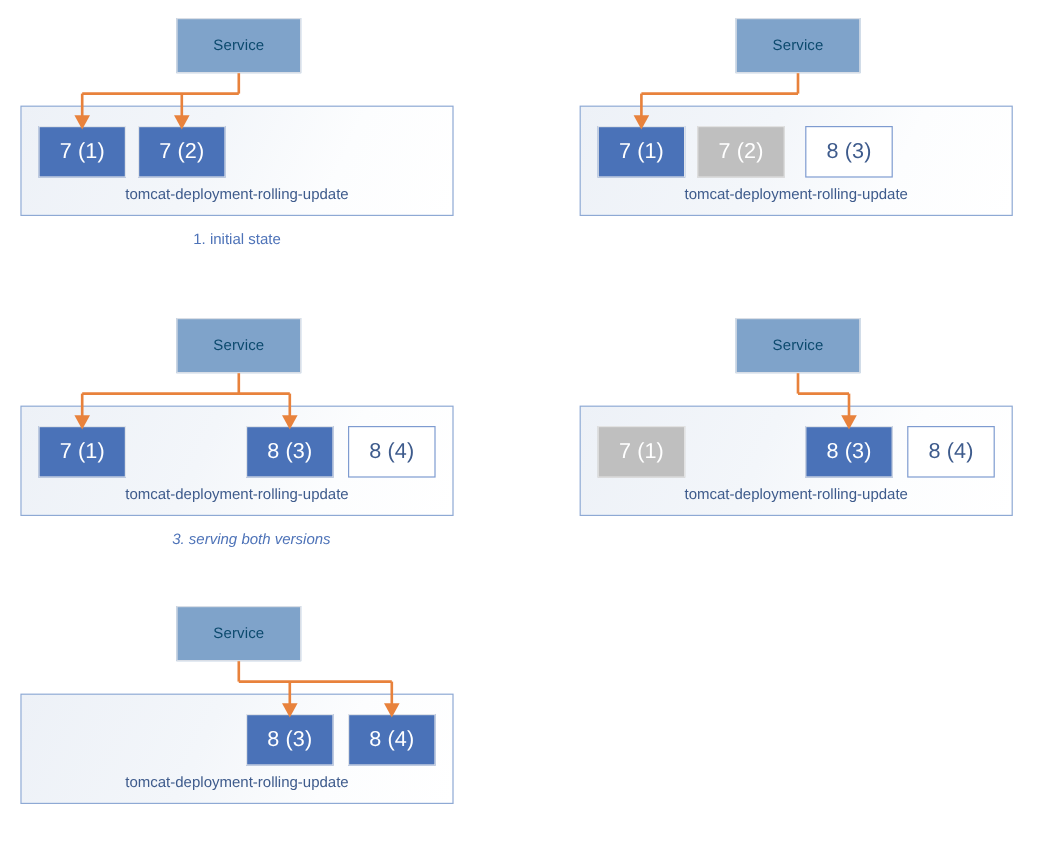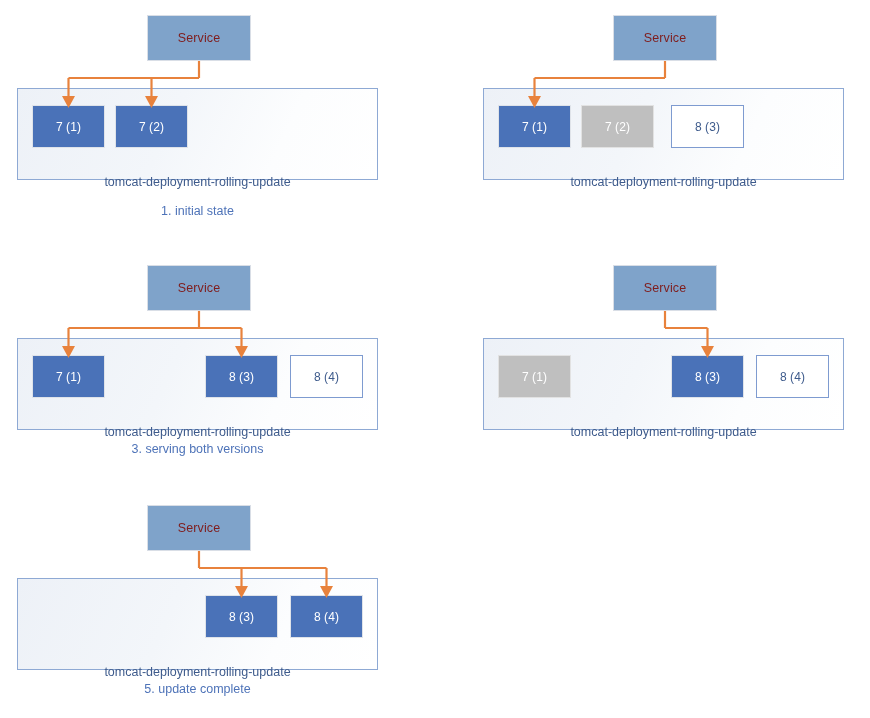--- a/index.html
+++ b/index.html
@@ -11,49 +11,48 @@
   }
   #stage{position:relative;width:870px;height:718px;}
   .panel{position:absolute;}
 
   
   .service-box{
     position:absolute;
     box-sizing:border-box;
     background:#7FA3CA;
     border:1px solid #D9DEE6;
-    color:#7f1d1d;
+    color:#0c4a6e;
     font-size:12.5px;
     display:flex;align-items:center;justify-content:center;
     letter-spacing:.1px;
   }
 
   
   .deploy-box{
     position:absolute;
     box-sizing:border-box;
     border:1px solid #8EA9D4;
     background:linear-gradient(115deg,#EDF1F7 0%,#F3F6FA 42%,#FCFDFE 72%,#FFFFFF 100%);
   }
   .deploy-label{
     position:absolute;
     left:0;right:0;
     text-align:center;
     color:#3E5B8C;
     font-size:12.5px;
     white-space:nowrap;
-    margin-top:20px;
   }
 
   
   .pod{
     position:absolute;
     box-sizing:border-box;
     display:flex;align-items:center;justify-content:center;
-    font-size:12px;
+    font-size:18px;
     letter-spacing:.1px;
   }
   .pod.blue{
     background:#4A72B8;
     border:1px solid #dfe3e9;
     color:#ffffff;
   }
   .pod.gray{
     background:#BFBFBF;
     border:1px solid #e2e2e2;
@@ -91,21 +90,21 @@
       <div class="pod blue" style="left: 115px; top: 105px; width: 73px; height: 43px;">7 (2)</div>
       <div class="service-box" style="left: 147px; top: 15px; width: 104px; height: 46px;">Service</div>
       <svg class="connectors" width="435" height="230">
         <path class="conn-line" d="M 199 61 L 199 78"></path>
         <path class="conn-line" d="M 68.5 78 L 199 78"></path>
         <path class="conn-line" d="M 68.5 78 L 68.5 97"></path>
         <path class="conn-head" d="M 62 96 L 75 96 L 68.5 108 Z"></path>
         <path class="conn-line" d="M 151.5 78 L 151.5 97"></path>
         <path class="conn-head" d="M 145 96 L 158 96 L 151.5 108 Z"></path>
       </svg>
-      <div class="caption" style="left: 0px; width: 395px; top: 192px; margin-top: 12px;">1. initial state</div>
+      <div class="caption" style="left: 0px; width: 395px; top: 192px;">1. initial state</div>
     </div>
     <div class="panel" style="left: 466px; top: 0px; width: 435px; height: 230px;">
       <div class="deploy-box" style="left: 17px; top: 88px; width: 361px; height: 92px;">
         <div class="deploy-label" style="top: 66px;">tomcat-deployment-rolling-update</div>
       </div>
       <div class="pod blue" style="left: 32px; top: 105px; width: 73px; height: 43px;">7 (1)</div>
       <div class="pod gray" style="left: 115px; top: 105px; width: 73px; height: 43px;">7 (2)</div>
       <div class="pod outline" style="left: 205px; top: 105px; width: 73px; height: 43px;">8 (3)</div>
       <div class="service-box" style="left: 147px; top: 15px; width: 104px; height: 46px;">Service</div>
       <svg class="connectors" width="435" height="230">
@@ -124,21 +123,21 @@
       <div class="pod outline" style="left: 290px; top: 105px; width: 73px; height: 43px;">8 (4)</div>
       <div class="service-box" style="left: 147px; top: 15px; width: 104px; height: 46px;">Service</div>
       <svg class="connectors" width="435" height="230">
         <path class="conn-line" d="M 199 61 L 199 78"></path>
         <path class="conn-line" d="M 68.5 78 L 241.5 78"></path>
         <path class="conn-line" d="M 68.5 78 L 68.5 97"></path>
         <path class="conn-head" d="M 62 96 L 75 96 L 68.5 108 Z"></path>
         <path class="conn-line" d="M 241.5 78 L 241.5 97"></path>
         <path class="conn-head" d="M 235 96 L 248 96 L 241.5 108 Z"></path>
       </svg>
-      <div class="caption" style="left: 0px; width: 395px; top: 192px;">3. serving both versions</div>
+      <div class="caption" style="left: 12px; width: 395px; top: 192px; font-style: italic;">3. serving both versions</div>
     </div>
     <div class="panel" style="left: 466px; top: 250px; width: 435px; height: 230px;">
       <div class="deploy-box" style="left: 17px; top: 88px; width: 361px; height: 92px;">
         <div class="deploy-label" style="top: 66px;">tomcat-deployment-rolling-update</div>
       </div>
       <div class="pod gray" style="left: 32px; top: 105px; width: 73px; height: 43px;">7 (1)</div>
       <div class="pod blue" style="left: 205px; top: 105px; width: 73px; height: 43px;">8 (3)</div>
       <div class="pod outline" style="left: 290px; top: 105px; width: 73px; height: 43px;">8 (4)</div>
       <div class="service-box" style="left: 147px; top: 15px; width: 104px; height: 46px;">Service</div>
       <svg class="connectors" width="435" height="230">
@@ -156,15 +155,14 @@
       <div class="pod blue" style="left: 290px; top: 105px; width: 73px; height: 43px;">8 (4)</div>
       <div class="service-box" style="left: 147px; top: 15px; width: 104px; height: 46px;">Service</div>
       <svg class="connectors" width="435" height="230">
         <path class="conn-line" d="M 199 61 L 199 78"></path>
         <path class="conn-line" d="M 199 78 L 326.5 78"></path>
         <path class="conn-line" d="M 241.5 78 L 241.5 97"></path>
         <path class="conn-head" d="M 235 96 L 248 96 L 241.5 108 Z"></path>
         <path class="conn-line" d="M 326.5 78 L 326.5 97"></path>
         <path class="conn-head" d="M 320 96 L 333 96 L 326.5 108 Z"></path>
       </svg>
-      <div class="caption" style="left: 0px; width: 395px; top: 192px;">5. update complete</div>
     </div>
   </div>
 
 </body></html>

